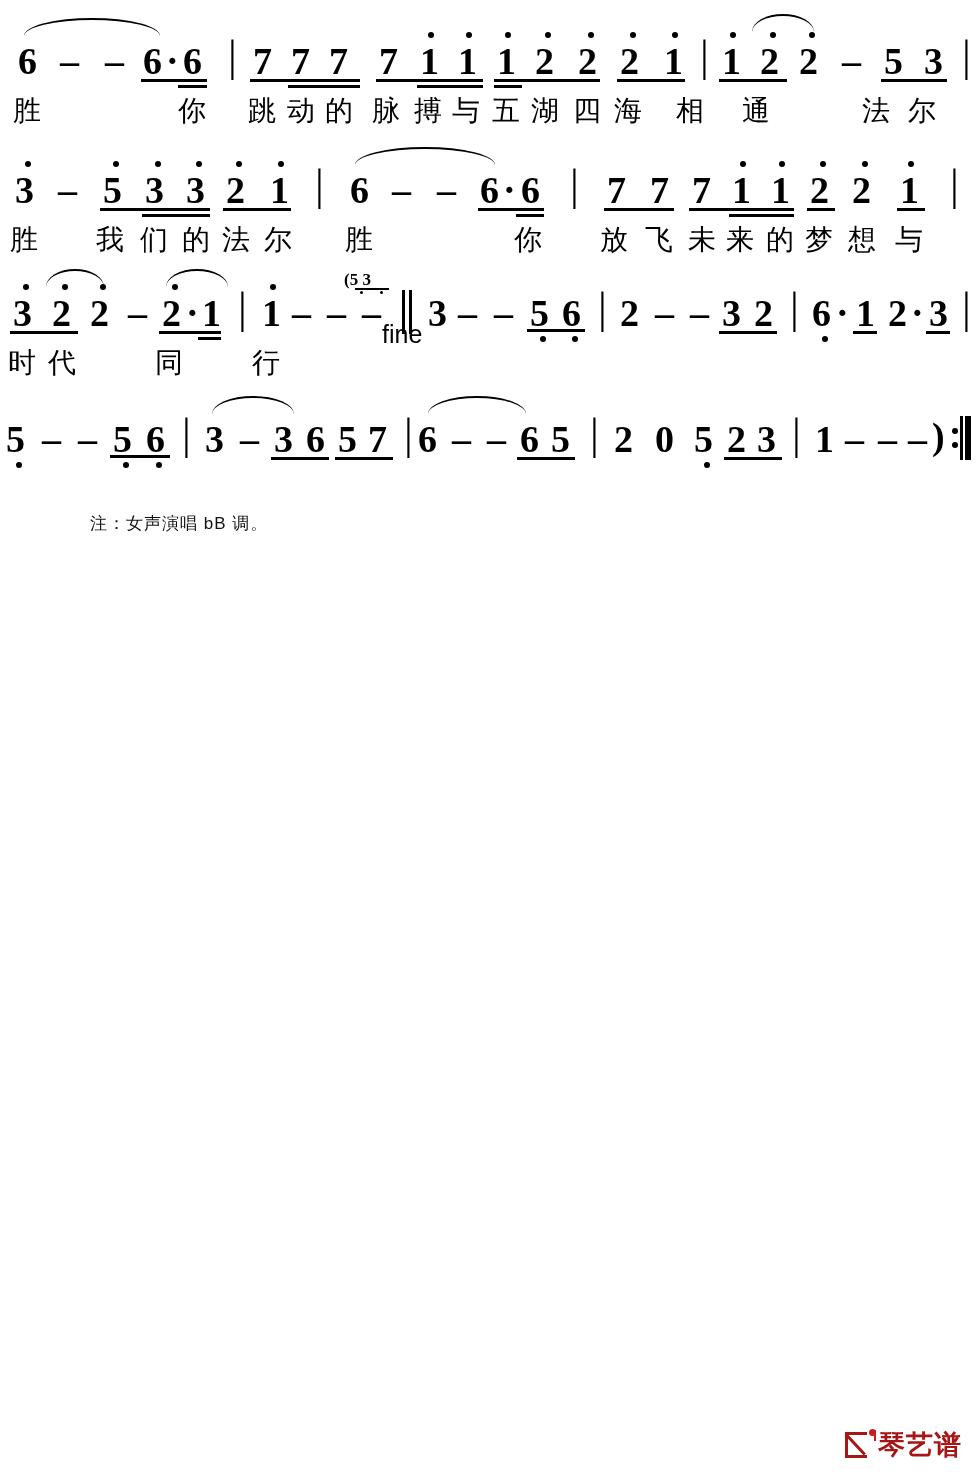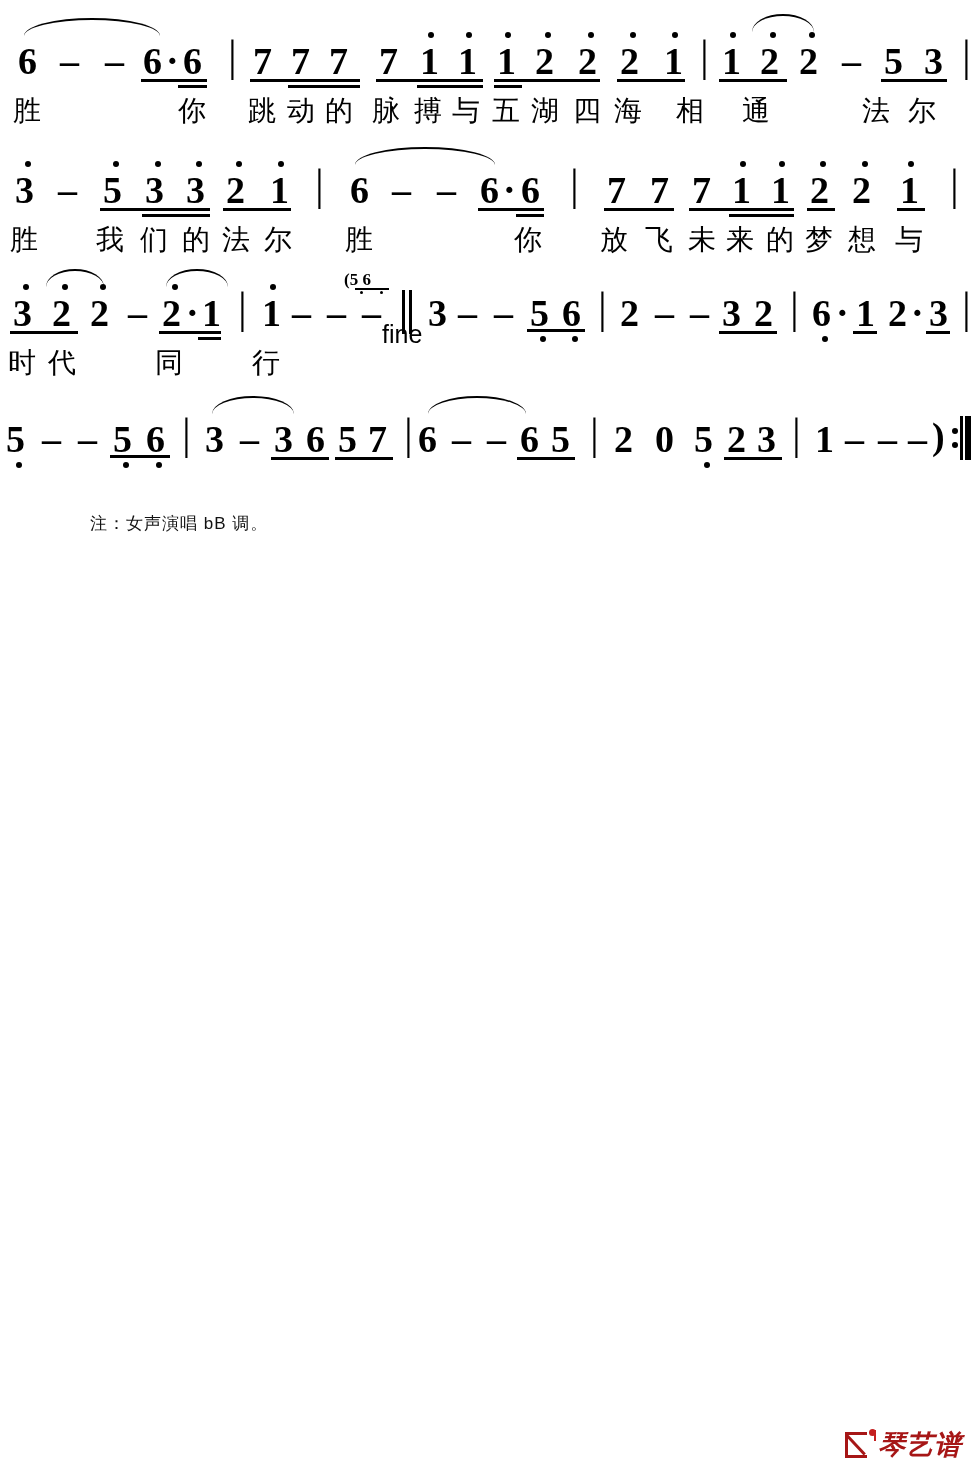--- a/index.html
+++ b/index.html
@@ -181,21 +181,20 @@
     white-space: pre;
   }
 
   
   .logo {
     position: absolute;
     right: 18px;
     bottom: 14px;
     display: flex;
     align-items: center;
-    font-style: italic;
   }
   .logo .mark {
     width: 34px;
     height: 34px;
     position: relative;
   }
   .logo .mark .frame {
     position: absolute;
     left: 1px; top: 4px;
     width: 22px; height: 26px;
@@ -416,21 +415,21 @@
       <div class="beam" style="left:198px; top:71px; width:23px;"></div>
 
       <span class="gl bar" style="left:238px; top:24px;">|</span>
 
       <span class="gl" style="left:262px; top:28px;">1</span>
       <div class="odot" style="left:270px; top:18px;"></div>
       <span class="gl dash" style="left:292px; top:28px;">–</span>
       <span class="gl dash" style="left:327px; top:28px;">–</span>
       <span class="gl dash" style="left:362px; top:28px;">–</span>
 
-      <span class="grace" style="left:344px; top:5px;">(5 6</span>
+      <span class="grace" style="left:344px; top:5px;">(5 3</span>
       <div class="grace-beam" style="left:355px; top:22px; width:34px;"></div>
       <div class="grace-dot" style="left:360px; top:25px;"></div>
       <div class="grace-dot" style="left:380px; top:25px;"></div>
 
       <div class="dbar" style="left:402px; top:24px;">
         <i class="a"></i>
           <i class="b"></i>
       </div>
       <span class="fine" style="left:382px; top:56px;">fine</span>
 

